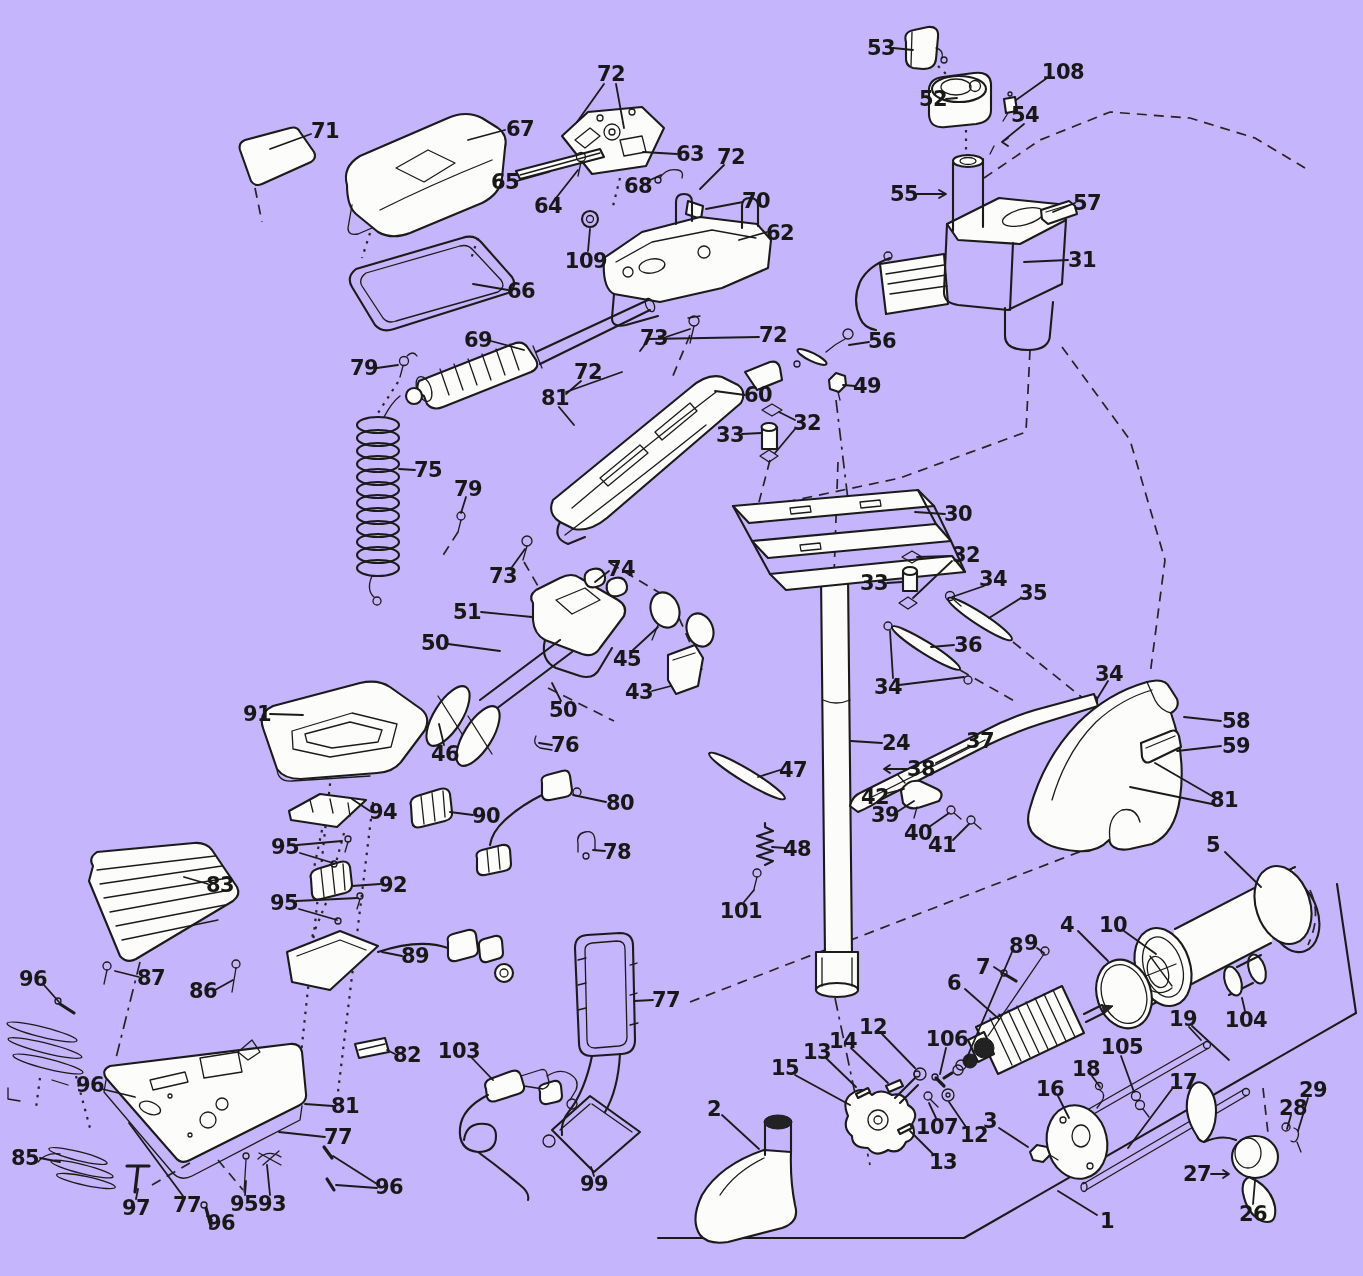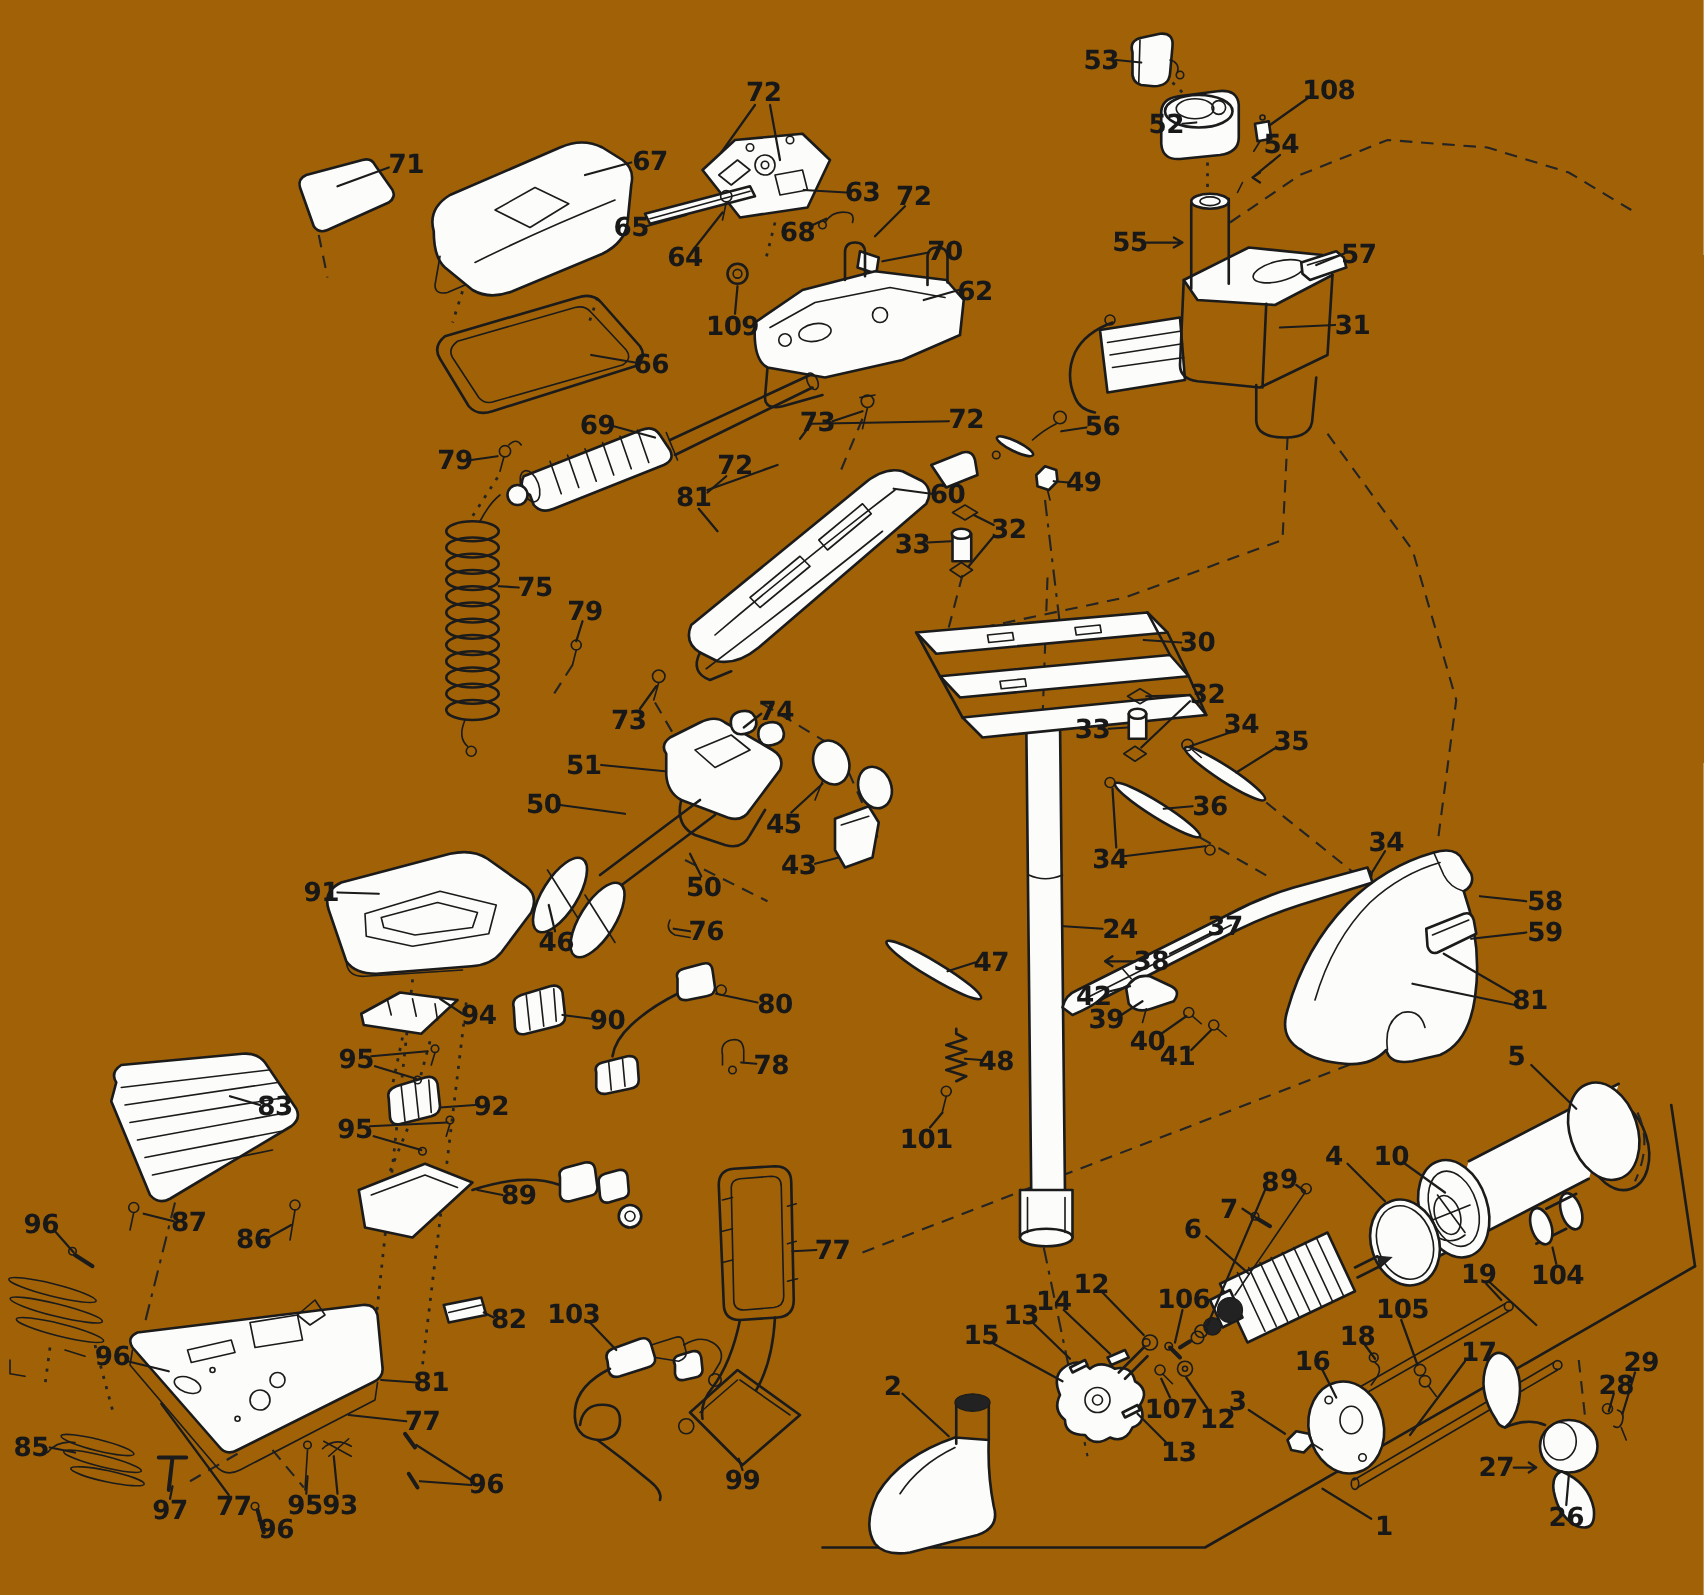--- a/index.html
+++ b/index.html
@@ -1,16 +1,16 @@
 <!DOCTYPE html>
 <html><head>
 <meta charset="utf-8">
 <style>
   html,body{margin:0;padding:0;background:#e8e8e4;}
-  .page{width:1363px;height:1276px;background:#a16207;position:relative;margin:0 auto;overflow:hidden;}
+  .page{width:1363px;height:1276px;background:#c4b5fd;position:relative;margin:0 auto;overflow:hidden;}
   svg{display:block}
   .p{stroke:#1b1b1b;stroke-width:2.1;fill:none;stroke-linejoin:round;stroke-linecap:round}
   .pw{stroke:#1b1b1b;stroke-width:2.1;fill:#fcfcfa;stroke-linejoin:round;stroke-linecap:round}
   .thin{stroke-width:1.3}
   .th3{stroke-width:3.2}
   .dark{fill:#222;stroke:#1b1b1b;stroke-width:1}
   .lbl{font-family:"DejaVu Sans",sans-serif;font-weight:700;font-size:21px;fill:#181818;text-anchor:middle;letter-spacing:-0.5px}
   .leader{fill:none;stroke:#1b1b1b;stroke-width:1.8;stroke-linecap:round;stroke-linejoin:round}
   .cl{fill:none;stroke:#242424;stroke-width:1.7}
   .dashed{stroke-dasharray:10 7}

